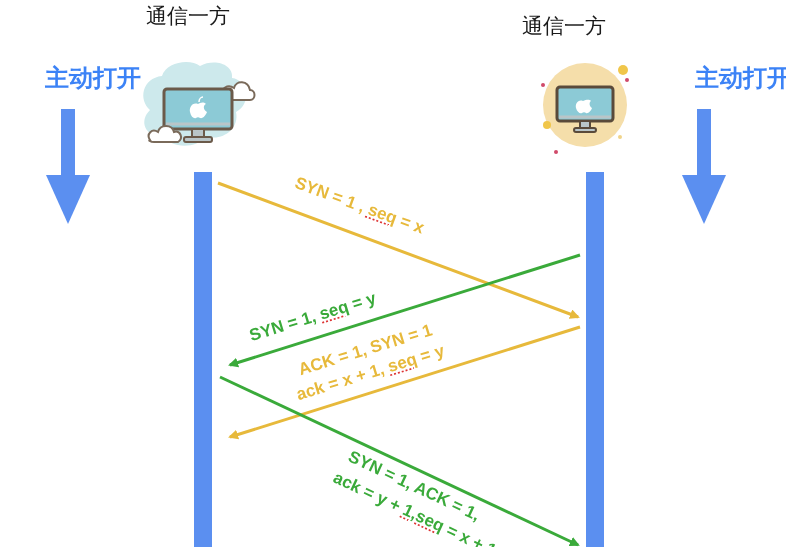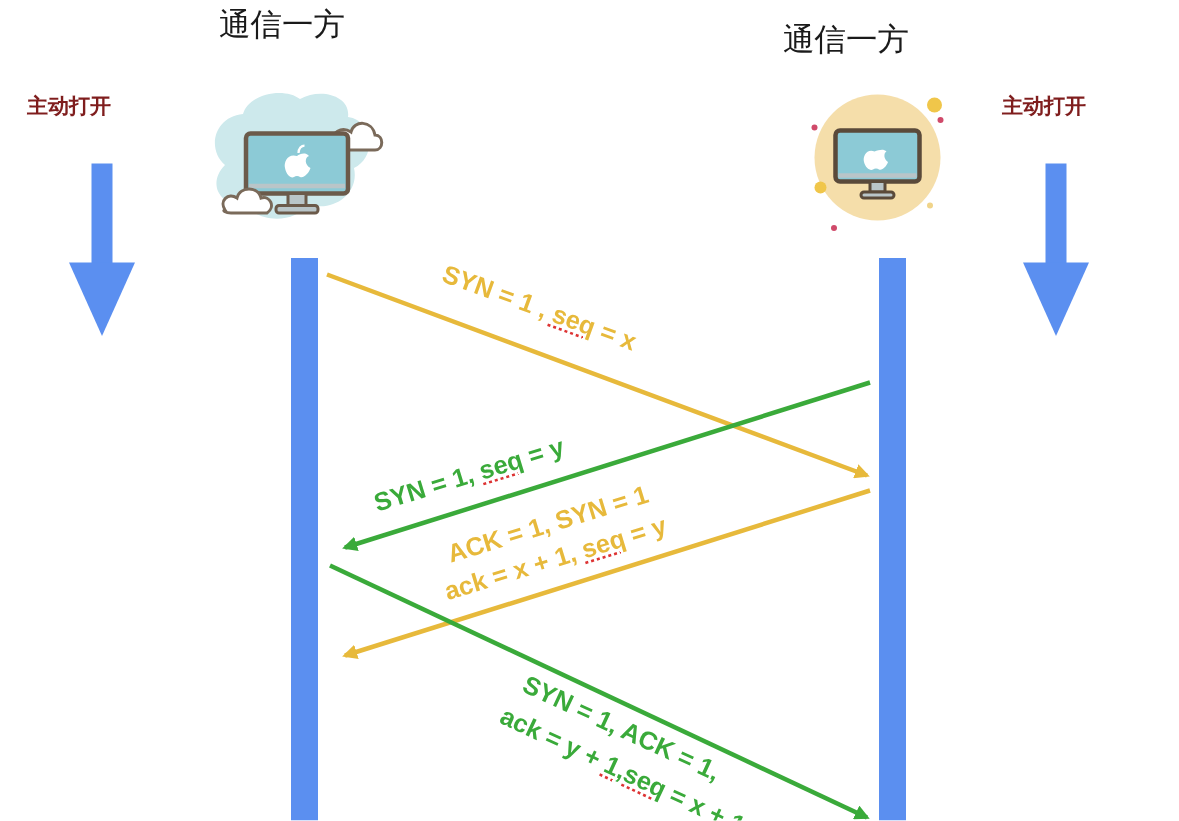--- a/index.html
+++ b/index.html
@@ -1,20 +1,20 @@
 <!DOCTYPE html>
 <html><head>
 <meta charset="utf-8">
 <style>
   html, body { margin: 0; padding: 0; background: #ffffff; }
   body { width: 786px; height: 547px; position: relative; overflow: hidden;
          font-family: "Liberation Sans", "DejaVu Sans", sans-serif; }
   .abs { position: absolute; }
   .party-title { font-size: 21px; color: #1a1a1a; font-family: "DejaVu Sans", sans-serif; white-space: nowrap; }
-  .open-label { font-size: 14px; font-weight: bold; color: #7f1d1d; font-family: "DejaVu Sans", sans-serif; white-space: nowrap; }
+  .open-label { font-size: 24px; font-weight: bold; color: #3b82f6; font-family: "DejaVu Sans", sans-serif; white-space: nowrap; margin-left: 27px; }
   .msg { font-weight: bold; font-size: 17px; white-space: nowrap; transform-origin: left bottom; line-height: 20px; }
   .yellow { color: #e7b93b; }
   .green { color: #3aaa3a; }
   .squiggle { text-decoration: underline dotted #d33; text-underline-offset: 3px; }
   svg { position: absolute; left: 0; top: 0; }
 </style>
 </head>
 <body>
 
 <div class="abs party-title" style="left:146px; top:2px;">通信一方</div>

